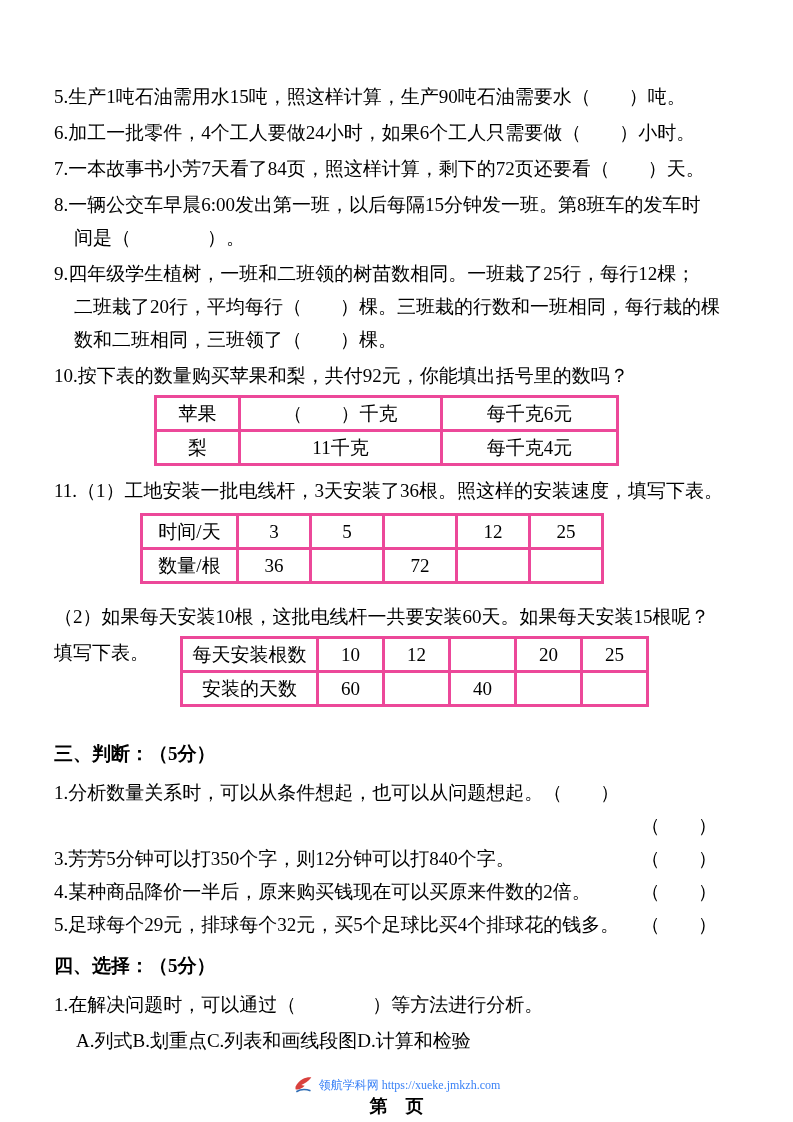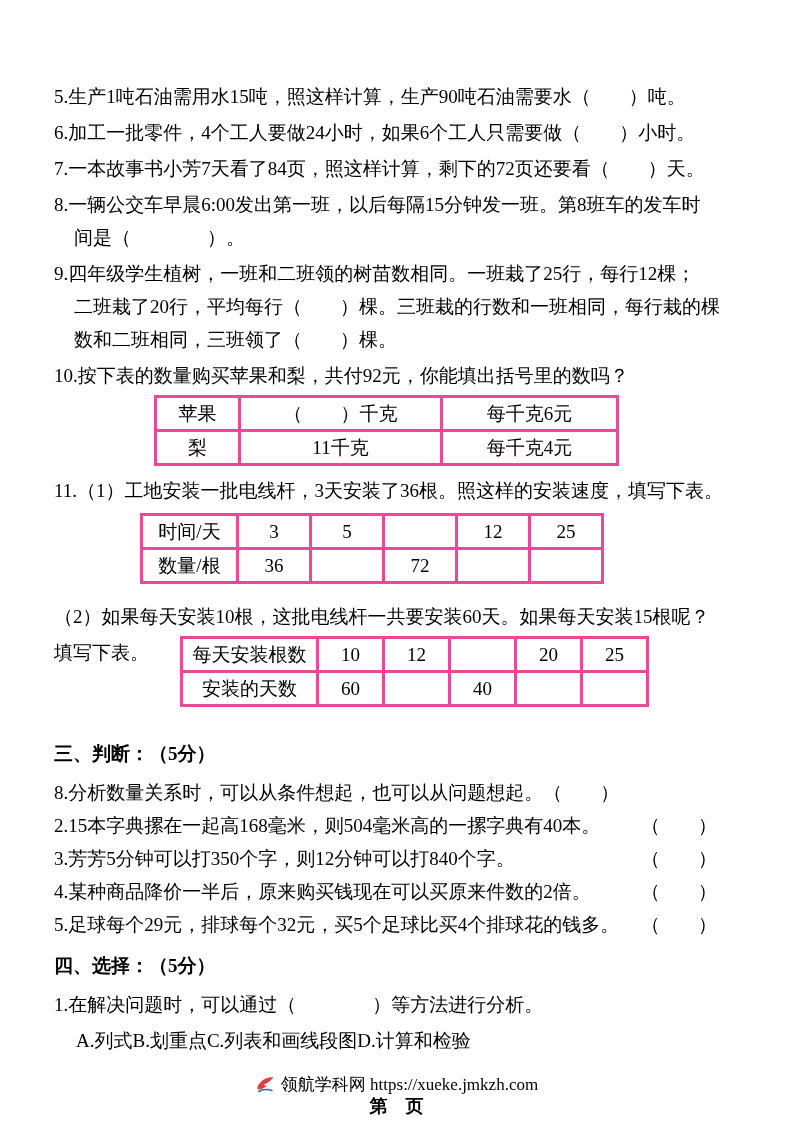--- a/index.html
+++ b/index.html
@@ -79,22 +79,22 @@
     padding-right:30px;
   }
 
   .footer-mark {
     position:absolute;
     left:0; right:0; bottom:27px;
     display:flex;
     justify-content:center;
     align-items:center;
     gap:6px;
-    color:#000000;
-    font-size:17px;
+    color:#3b82f6;
+    font-size:12px;
     line-height:20px;
   }
   .footer-mark svg { display:block; }
   .page-num {
     position:absolute;
     left:0; right:0; bottom:4px;
     text-align:center;
     font-size:18px;
     font-weight:bold;
     color:#000;
@@ -176,25 +176,24 @@
             <td class="v"></td>
             <td class="v"></td>
           </tr>
         </tbody>
       </table>
     </div>
 
     <h3 class="sec sec-judge">三、判断：（5分）</h3>
 
     <div class="judge">
-      <span>8.分析数量关系时，可以从条件想起，也可以从问题想起。（　　）</span>
+      <span>1.分析数量关系时，可以从条件想起，也可以从问题想起。（　　）</span>
       <span class="paren"></span>
     </div>
     <div class="judge">
-      <span>2.15本字典摞在一起高168毫米，则504毫米高的一摞字典有40本。</span>
       <span class="paren">（　　）</span>
     </div>
     <div class="judge">
       <span>3.芳芳5分钟可以打350个字，则12分钟可以打840个字。</span>
       <span class="paren">（　　）</span>
     </div>
     <div class="judge">
       <span>4.某种商品降价一半后，原来购买钱现在可以买原来件数的2倍。</span>
       <span class="paren">（　　）</span>
     </div>

